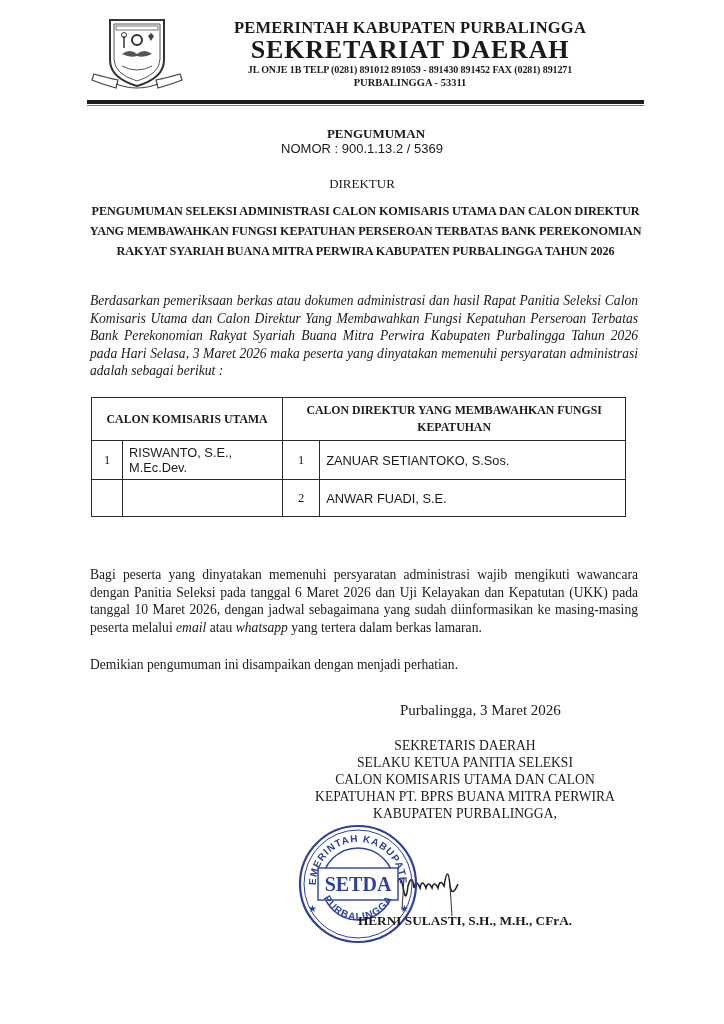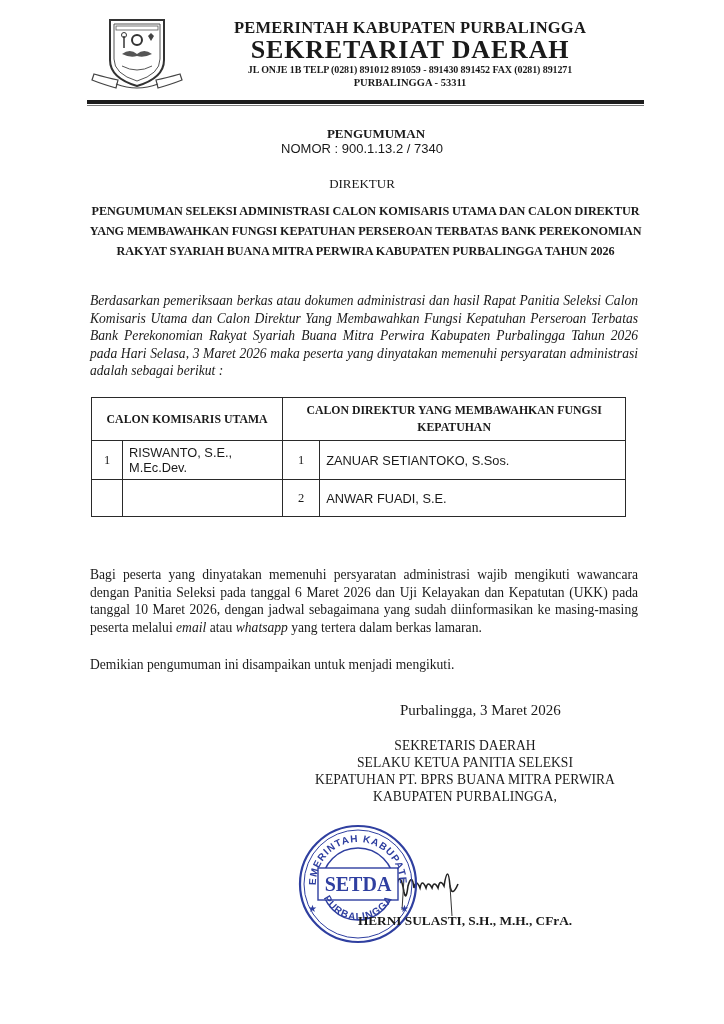--- a/index.html
+++ b/index.html
@@ -72,21 +72,21 @@
   </svg>
 </div>
 <div class="abs kop1">PEMERINTAH KABUPATEN PURBALINGGA</div>
 <div class="abs kop2">SEKRETARIAT DAERAH</div>
 <div class="abs kop3">JL ONJE 1B TELP (0281) 891012  891059 - 891430  891452  FAX  (0281) 891271</div>
 <div class="abs kop4">PURBALINGGA - 53311</div>
 <div class="abs rule"></div>
 <div class="abs rule2"></div>
 
 <div class="abs t-peng">PENGUMUMAN</div>
-<div class="abs t-nomor">NOMOR : 900.1.13.2 / 7340</div>
+<div class="abs t-nomor">NOMOR : 900.1.13.2 / 5369</div>
 <div class="abs t-tentang">DIREKTUR</div>
 <div class="abs t-subject">PENGUMUMAN SELEKSI ADMINISTRASI CALON KOMISARIS UTAMA DAN CALON DIREKTUR YANG MEMBAWAHKAN FUNGSI KEPATUHAN PERSEROAN TERBATAS BANK PEREKONOMIAN RAKYAT SYARIAH BUANA MITRA PERWIRA KABUPATEN PURBALINGGA TAHUN 2026</div>
 
 <div class="abs para p1">Berdasarkan pemeriksaan berkas atau dokumen administrasi dan hasil Rapat Panitia Seleksi Calon Komisaris Utama dan Calon Direktur Yang Membawahkan Fungsi Kepatuhan Perseroan Terbatas Bank Perekonomian Rakyat Syariah Buana Mitra Perwira Kabupaten Purbalingga Tahun 2026 pada Hari Selasa, 3 Maret 2026 maka peserta yang dinyatakan memenuhi persyaratan administrasi adalah sebagai berikut :</div>
 
 <table class="cand">
   <tbody>
       <tr class="h-group">
     <th colspan="2">CALON KOMISARIS UTAMA</th>
     <th colspan="2">CALON DIREKTUR YANG MEMBAWAHKAN FUNGSI KEPATUHAN</th>
@@ -101,26 +101,27 @@
     <td class="c-no"></td>
     <td class="c-name"></td>
     <td class="c-no-r">2</td>
     <td class="c-name">ANWAR FUADI, S.E.</td>
   </tr>
 </tbody>
   </table>
 
 <div class="abs para p2"><span>Bagi peserta yang dinyatakan memenuhi persyaratan administrasi wajib mengikuti wawancara dengan Panitia Seleksi pada tanggal 6 Maret 2026 dan Uji Kelayakan dan Kepatutan (UKK) pada tanggal 10 Maret 2026, dengan jadwal sebagaimana yang sudah diinformasikan ke masing-masing peserta melalui </span><i>email</i><span> atau </span><i>whatsapp</i><span> yang tertera dalam berkas lamaran.</span></div>
 
-<div class="abs para p3">Demikian pengumuman ini disampaikan untuk menjadi mengikuti.</div>
+<div class="abs para p3">Demikian pengumuman ini disampaikan dengan menjadi perhatian.</div>
 
 <div class="abs sig-place">Purbalingga, 3 Maret 2026</div>
 <div class="abs sig-block">
   <div>SEKRETARIS DAERAH</div>
   <div>SELAKU KETUA PANITIA SELEKSI</div>
+  <div>CALON KOMISARIS UTAMA DAN CALON</div>
   <div>KEPATUHAN PT. BPRS BUANA MITRA PERWIRA</div>
   <div>KABUPATEN PURBALINGGA,</div>
 </div>
 
 <div class="abs signature">
   <svg width="100" height="60" viewBox="0 0 100 60">
     <path d="M4 30 Q8 10 12 34 Q14 44 16 28 Q20 14 22 30 Q24 20 28 30 Q30 20 34 30 Q36 22 40 30 Q42 22 46 30 Q48 20 52 28 Q56 4 58 28 Q60 40 66 26" fill="none" stroke="#222" stroke-width="1.6"></path>
     <path d="M58 28 L60 58" fill="none" stroke="#333" stroke-width="1"></path>
     <path d="M12 20 L10 52" fill="none" stroke="#333" stroke-width="1"></path>
   </svg>

